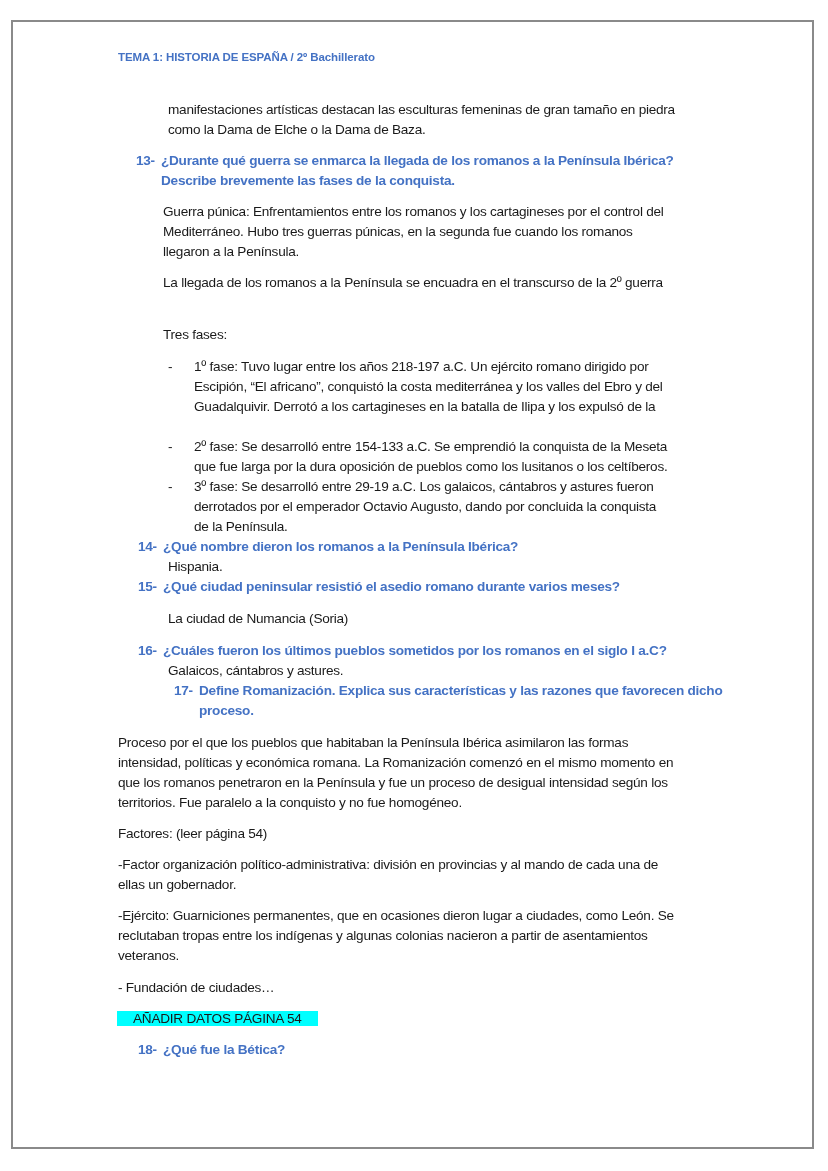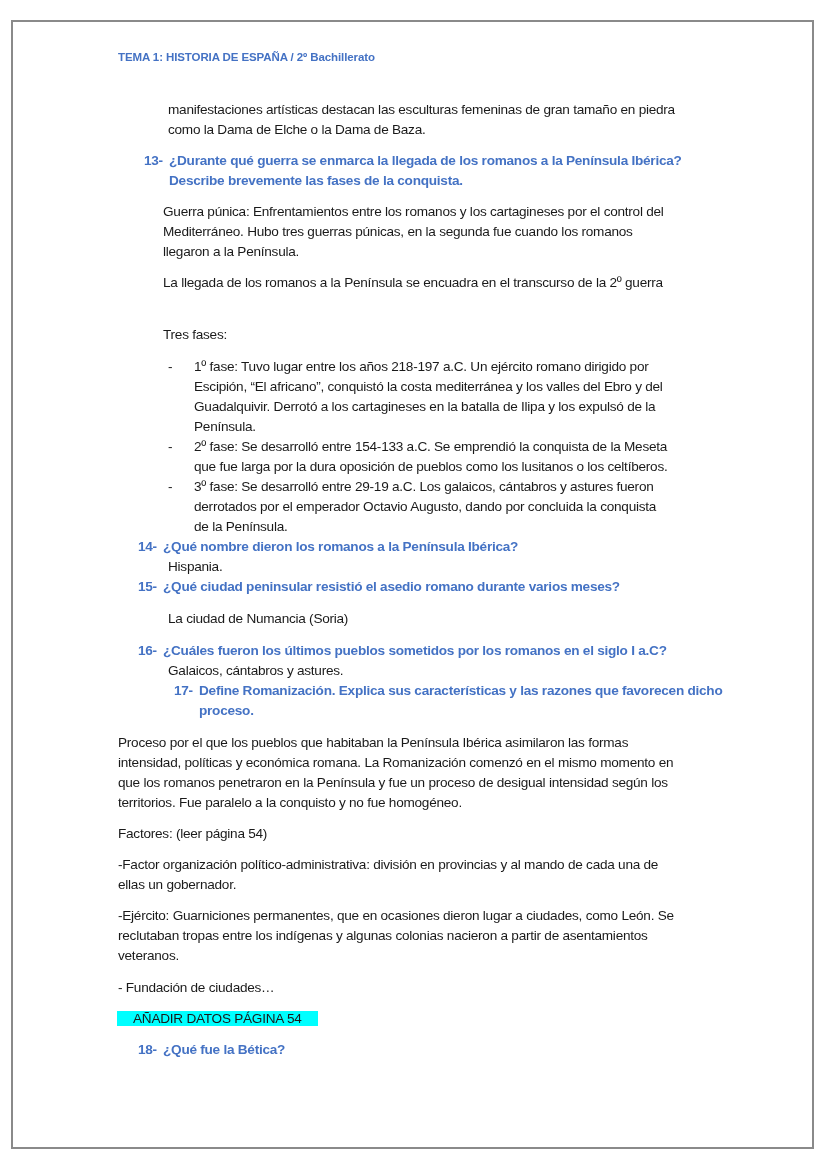--- a/index.html
+++ b/index.html
@@ -81,21 +81,21 @@
 
 <div class="page"></div>
 
 <div class="abs header">TEMA 1: HISTORIA DE ESPAÑA / 2º Bachillerato</div>
 
 <div class="abs body-text" style="left:168px; top:100px;">
   <span class="line">manifestaciones artísticas destacan las esculturas femeninas de gran tamaño en piedra</span>
   <span class="line">como la Dama de Elche o la Dama de Baza.</span>
 </div>
 
-<div class="abs question" style="left:144px; top:151px; width:600px; height:40px;">
+<div class="abs question" style="left:136px; top:151px; width:600px; height:40px;">
   <span class="qnum">13-</span>
   <span class="qtext">
     <span class="line">¿Durante qué guerra se enmarca la llegada de los romanos a la Península Ibérica?</span>
     <span class="line">Describe brevemente las fases de la conquista.</span>
   </span>
 </div>
 
 <div class="abs body-text" style="left:163px; top:202px;">
   <span class="line">Guerra púnica: Enfrentamientos entre los romanos y los cartagineses por el control del</span>
   <span class="line">Mediterráneo. Hubo tres guerras púnicas, en la segunda fue cuando los romanos</span>
@@ -107,21 +107,20 @@
 </div>
 
 <div class="abs body-text" style="left:163px; top:325px;">Tres fases:</div>
 
 <div class="abs body-text" style="left:168px; top:357px; width:560px; height:80px;">
   <span class="dash">-</span>
   <span class="bullet-text">
     <span class="line">1º fase: Tuvo lugar entre los años 218-197 a.C. Un ejército romano dirigido por</span>
     <span class="line">Escipión, “El africano”, conquistó la costa mediterránea y los valles del Ebro y del</span>
     <span class="line">Guadalquivir. Derrotó a los cartagineses en la batalla de Ilipa y los expulsó de la</span>
-    <span class="line">Península.</span>
   </span>
 </div>
 
 <div class="abs body-text" style="left:168px; top:437px; width:560px; height:40px;">
   <span class="dash">-</span>
   <span class="bullet-text">
     <span class="line">2º fase: Se desarrolló entre 154-133 a.C. Se emprendió la conquista de la Meseta</span>
     <span class="line">que fue larga por la dura oposición de pueblos como los lusitanos o los celtíberos.</span>
   </span>
 </div>

